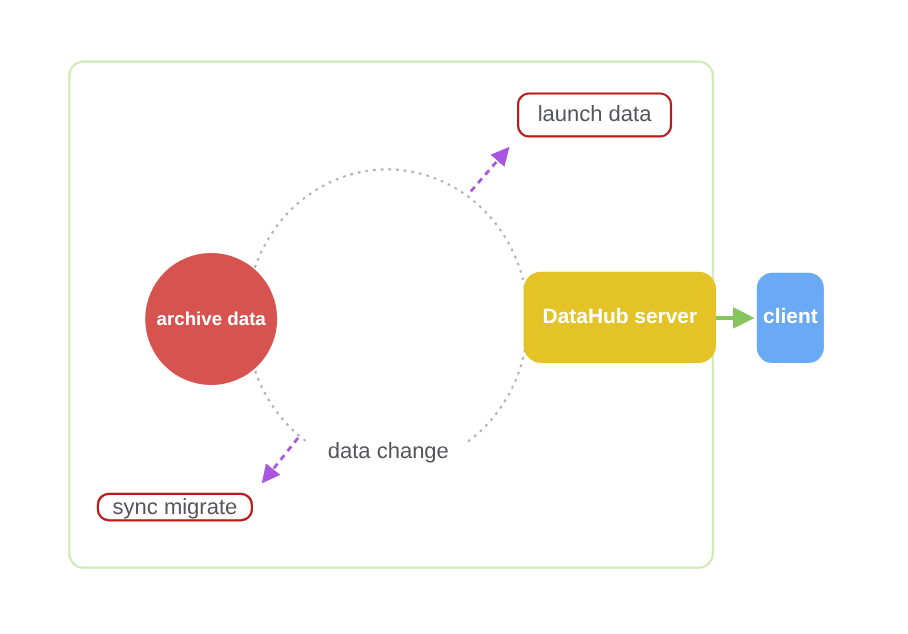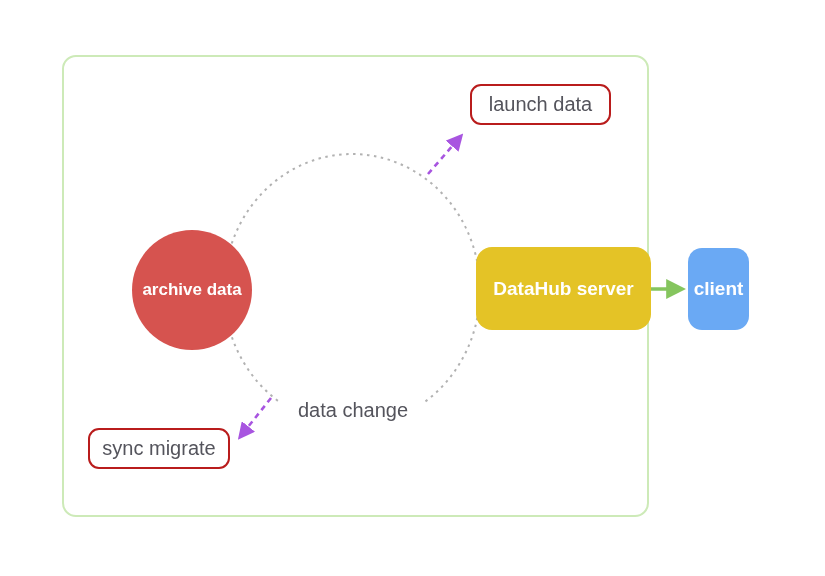--- a/index.html
+++ b/index.html
@@ -86,23 +86,23 @@
     font-weight: normal;
   }
   .label-launch {
     left: 470px;
     top: 84px;
     width: 141px;
     height: 41px;
   }
   .label-sync {
     left: 88px;
-    top: 428px;
+    top: 448px;
     width: 142px;
-    height: 41px;
+    height: 26px;
   }
   .data-change {
     position: absolute;
     left: 281px;
     top: 399px;
     width: 144px;
     height: 30px;
     display: flex;
     align-items: flex-start;
     justify-content: center;

